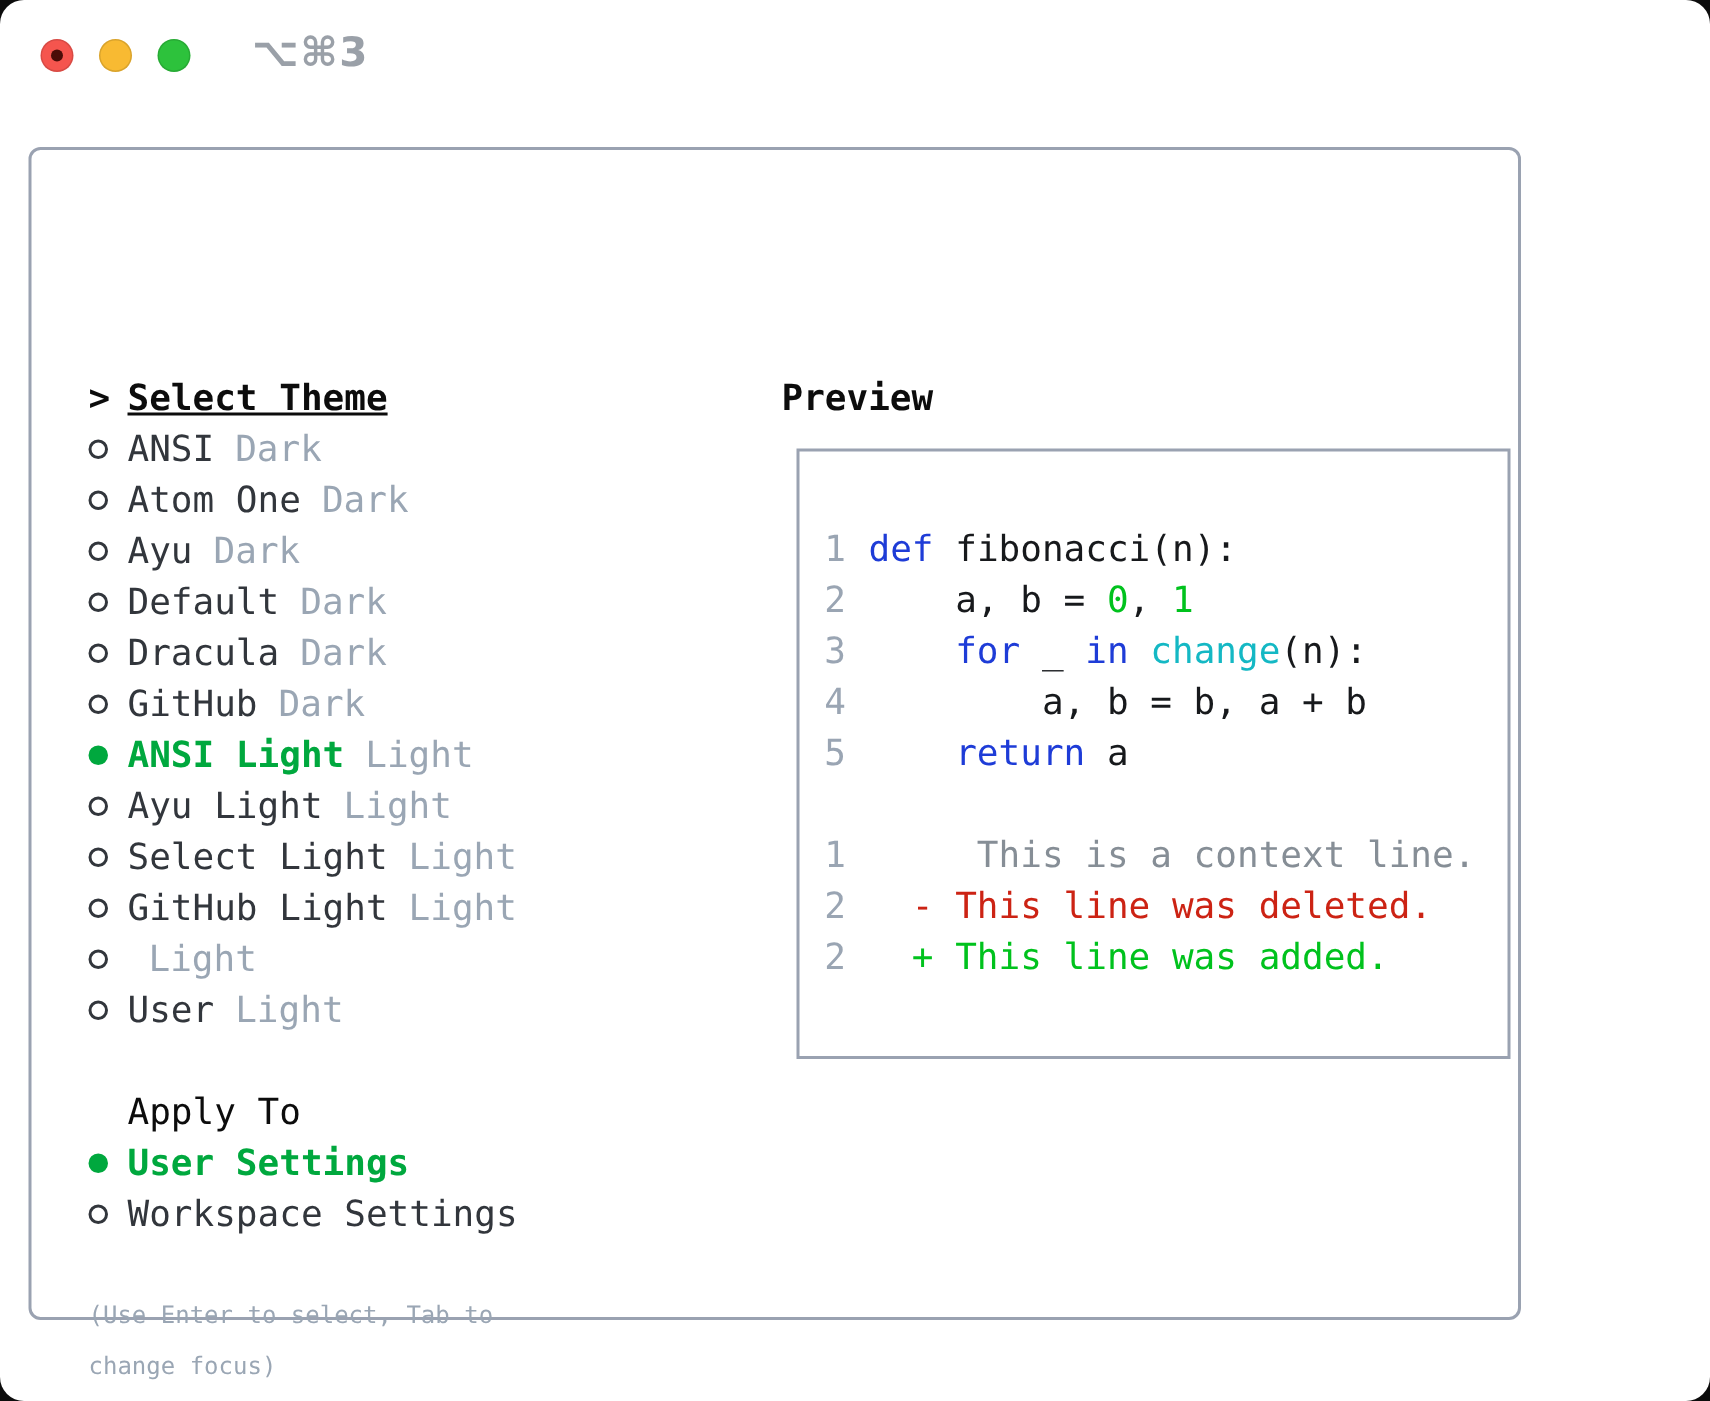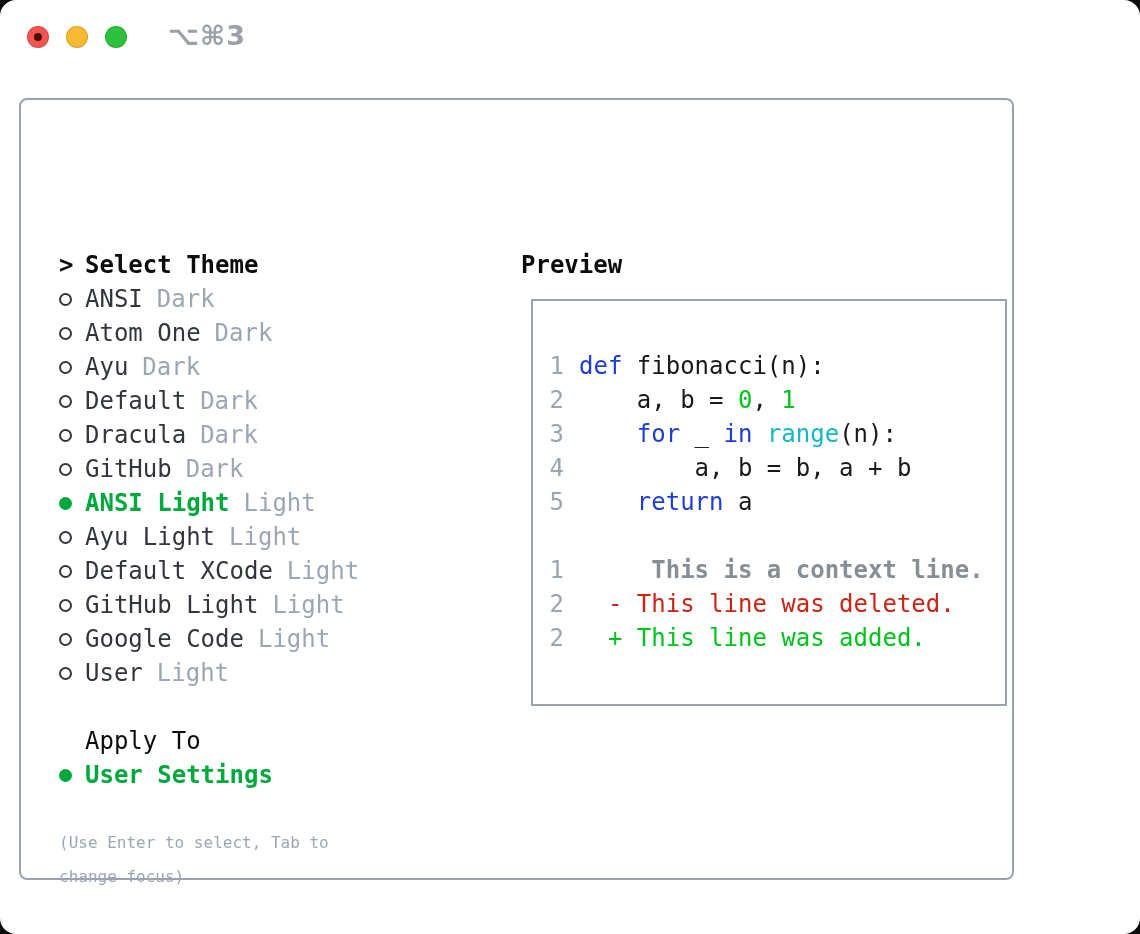--- a/index.html
+++ b/index.html
@@ -33,21 +33,21 @@
     position:absolute; left:19px; top:98px; width:995px; height:782px;
     border:2px solid var(--panel-border); border-radius:8px; background:#fff;
   }
 
   
   .left-col { position:absolute; left:38px; top:148px; width:450px; }
   .row { height:34px; display:flex; align-items:center; font-size:24px; white-space:pre; }
   .spacer { height:34px; }
   .prompt { display:inline-block; width:26px; color:#0c0c0c; font-weight:bold; }
   .indent { display:inline-block; width:26px; }
-  .list-header { font-weight:bold; color:#0c0c0c; }
+  .list-header { font-weight:bold; color:#0c0c0c;text-decoration:underline; }
   .section-header { color:#0c0c0c; font-weight:500; }
 
   .circle {
     display:inline-block; width:13px; height:13px; border-radius:50%;
     border:2px solid var(--item-name); margin-right:13px; flex:0 0 auto;
   }
   .row.selected .circle { background:var(--selected-green); border-color:var(--selected-green); }
   .item-name { color:var(--item-name); }
   .row.selected .item-name { color:var(--selected-green);font-weight:bold; }
   .item-variant { color:var(--muted-gray); margin-left:14px; }
@@ -71,21 +71,21 @@
   .code-row { height:34px; display:flex; align-items:center; font-size:24px; }
   .linenum {
     display:inline-block; width:15px; margin-right:15px; text-align:right;
     color:var(--linenum-gray); flex:0 0 auto;
   }
   .code-content { white-space:pre; color:var(--code-default); }
   .tok-default { color:var(--code-default); }
   .tok-keyword { color:var(--keyword-blue); }
   .tok-builtin { color:var(--builtin-cyan); }
   .tok-number  { color:var(--number-green); }
-  .tok-context { color:var(--context-gray);font-weight:bold; }
+  .tok-context { color:var(--context-gray); }
   .tok-deleted { color:var(--deleted-red); }
   .tok-added   { color:var(--added-green); }
 </style>
 </head>
 <body>
 
 <div class="window">
 
   <div class="titlebar">
     <div id="lights" style="display: flex;">
@@ -106,51 +106,52 @@
       </div>
       <div id="theme-items">
           <div class="row"><span class="circle"></span><span class="item-name">ANSI</span><span class="item-variant">Dark</span></div>
           <div class="row"><span class="circle"></span><span class="item-name">Atom One</span><span class="item-variant">Dark</span></div>
           <div class="row"><span class="circle"></span><span class="item-name">Ayu</span><span class="item-variant">Dark</span></div>
           <div class="row"><span class="circle"></span><span class="item-name">Default</span><span class="item-variant">Dark</span></div>
           <div class="row"><span class="circle"></span><span class="item-name">Dracula</span><span class="item-variant">Dark</span></div>
           <div class="row"><span class="circle"></span><span class="item-name">GitHub</span><span class="item-variant">Dark</span></div>
           <div class="row selected"><span class="circle"></span><span class="item-name">ANSI Light</span><span class="item-variant">Light</span></div>
           <div class="row"><span class="circle"></span><span class="item-name">Ayu Light</span><span class="item-variant">Light</span></div>
-          <div class="row"><span class="circle"></span><span class="item-name">Default XCode</span><span class="item-variant">Light</span></div>
+          <div class="row"><span class="circle"></span><span class="item-name">Select Light</span><span class="item-variant">Light</span></div>
           <div class="row"><span class="circle"></span><span class="item-name">GitHub Light</span><span class="item-variant">Light</span></div>
-          <div class="row"><span class="circle"></span><span class="item-name">Google Code</span><span class="item-variant">Light</span></div>
+          <div class="row"><span class="circle"></span><span class="item-variant">Light</span></div>
           <div class="row"><span class="circle"></span><span class="item-name">User</span><span class="item-variant">Light</span></div>
         </div>
       <div class="spacer"></div>
       <div class="row">
         <span class="indent"></span><span class="section-header">Apply To</span>
       </div>
       <div id="apply-items">
           <div class="row selected"><span class="circle"></span><span class="item-name">User Settings</span></div>
+          <div class="row"><span class="circle"></span><span class="item-name">Workspace Settings</span></div>
         </div>
       <div class="spacer"></div>
       <div class="hint">(Use Enter to select, Tab to
 change focus)</div>
     </div>
 
     <div class="preview-header">Preview</div>
     <div class="preview-box">
       <div id="preview-lines">
           <div class="code-row">
             <span class="linenum">1</span>
             <span class="code-content"><span class="tok-keyword">def</span><span class="tok-default"> fibonacci(n):</span></span>
           </div>
           <div class="code-row">
             <span class="linenum">2</span>
             <span class="code-content"><span class="tok-default">    a, b = </span><span class="tok-number">0</span><span class="tok-default">, </span><span class="tok-number">1</span></span>
           </div>
           <div class="code-row">
             <span class="linenum">3</span>
-            <span class="code-content"><span class="tok-default">    </span><span class="tok-keyword">for</span><span class="tok-default"> _ </span><span class="tok-keyword">in</span><span class="tok-default"> </span><span class="tok-builtin">range</span><span class="tok-default">(n):</span></span>
+            <span class="code-content"><span class="tok-default">    </span><span class="tok-keyword">for</span><span class="tok-default"> _ </span><span class="tok-keyword">in</span><span class="tok-default"> </span><span class="tok-builtin">change</span><span class="tok-default">(n):</span></span>
           </div>
           <div class="code-row">
             <span class="linenum">4</span>
             <span class="code-content"><span class="tok-default">        a, b = b, a + b</span></span>
           </div>
           <div class="code-row">
             <span class="linenum">5</span>
             <span class="code-content"><span class="tok-default">    </span><span class="tok-keyword">return</span><span class="tok-default"> a</span></span>
           </div>
           <div class="code-row">

